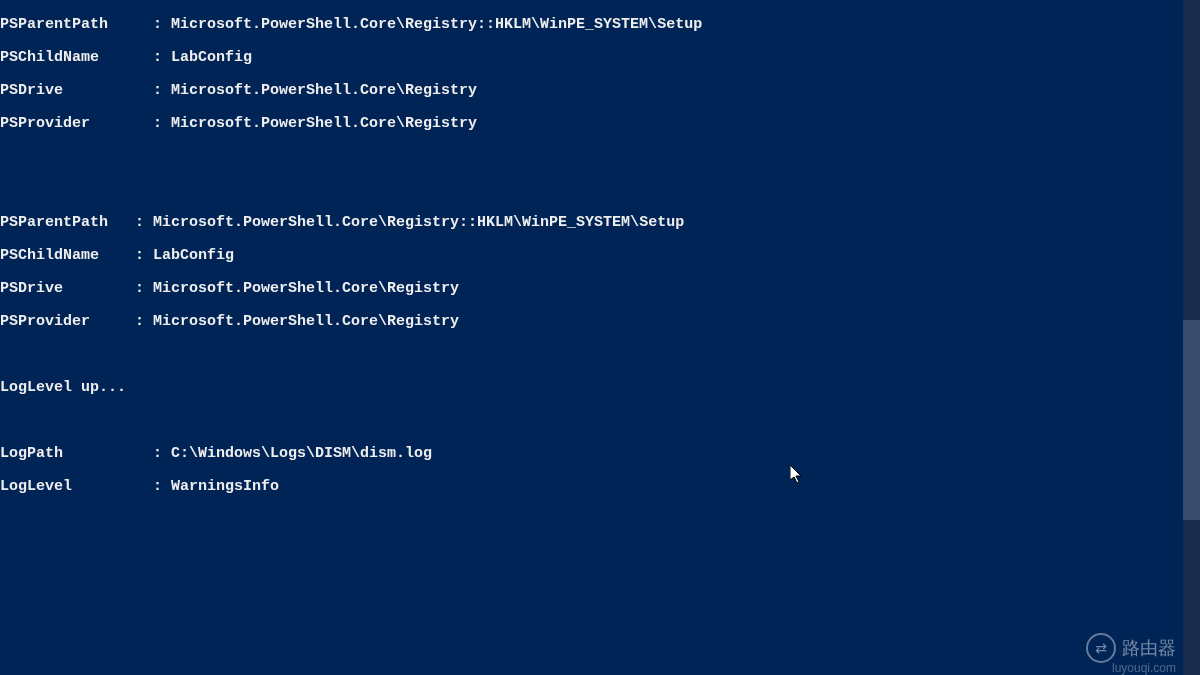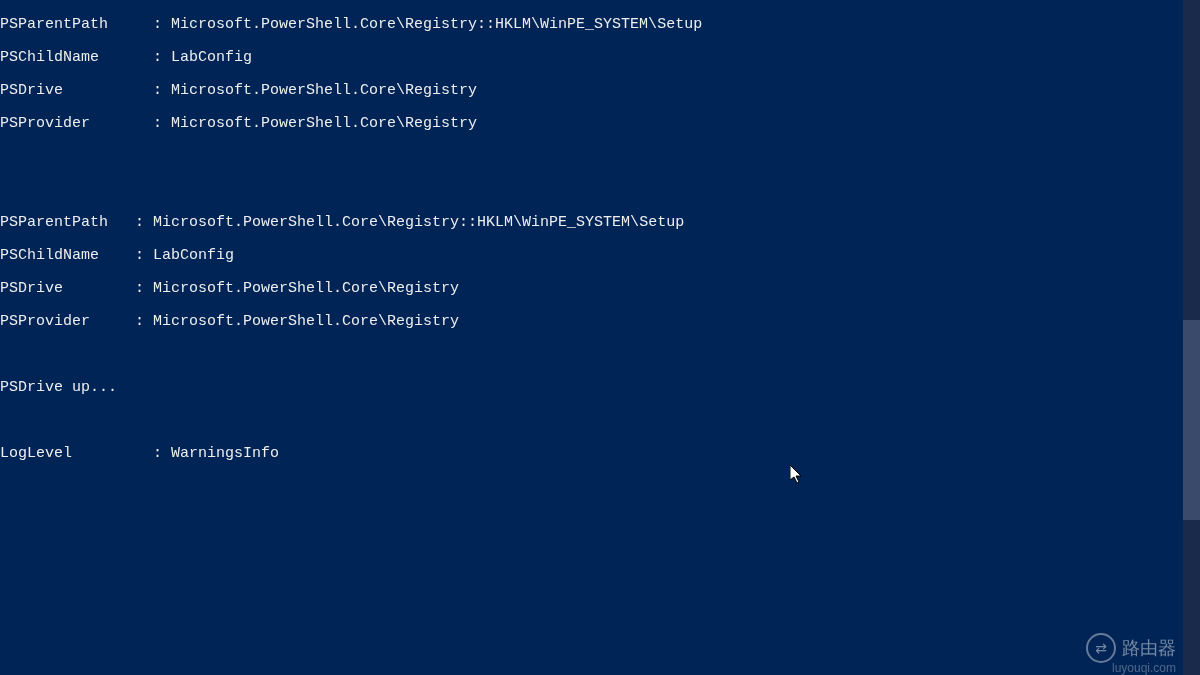--- a/index.html
+++ b/index.html
@@ -15,21 +15,21 @@
     height: 675px;
     background: #012456;
     font-family: "NSimSun", "SimSun", "Consolas", "Courier New", monospace;
     font-size: 15px;
     line-height: 16.5px;
     color: #eeeeee;
     white-space: pre;
     padding: 0;
     position: relative;
   }
-  .line { white-space: pre; }
+  .line { white-space: pre; font-weight: bold; }
   .scrollbar {
     position: absolute;
     right: 0;
     top: 0;
     width: 17px;
     height: 675px;
     background: #1a2a4a;
   }
   .scrollbar-thumb {
     position: absolute;
@@ -78,22 +78,23 @@
 <div class="line"><span>PSChildName</span>      : <span>LabConfig</span></div>
 <div class="line"><span>PSDrive</span>          : <span>Microsoft.PowerShell.Core\Registry</span></div>
 <div class="line"><span>PSProvider</span>       : <span>Microsoft.PowerShell.Core\Registry</span></div>
 <div class="line"> </div>
 <div class="line"> </div>
 <div class="line"><span>PSParentPath</span>   : <span>Microsoft.PowerShell.Core\Registry::HKLM\WinPE_SYSTEM\Setup</span></div>
 <div class="line"><span>PSChildName</span>    : <span>LabConfig</span></div>
 <div class="line"><span>PSDrive</span>        : <span>Microsoft.PowerShell.Core\Registry</span></div>
 <div class="line"><span>PSProvider</span>     : <span>Microsoft.PowerShell.Core\Registry</span></div>
 <div class="line"> </div>
-<div class="line">PSDrive up...</div>
+<div class="line">LogLevel up...</div>
 <div class="line"> </div>
+<div class="line"><span>LogPath</span>          : <span>C:\Windows\Logs\DISM\dism.log</span></div>
 <div class="line"><span>LogLevel</span>         : <span>WarningsInfo</span></div>
 <div class="line"> </div>
 
 
 
 
 
 
 
 

